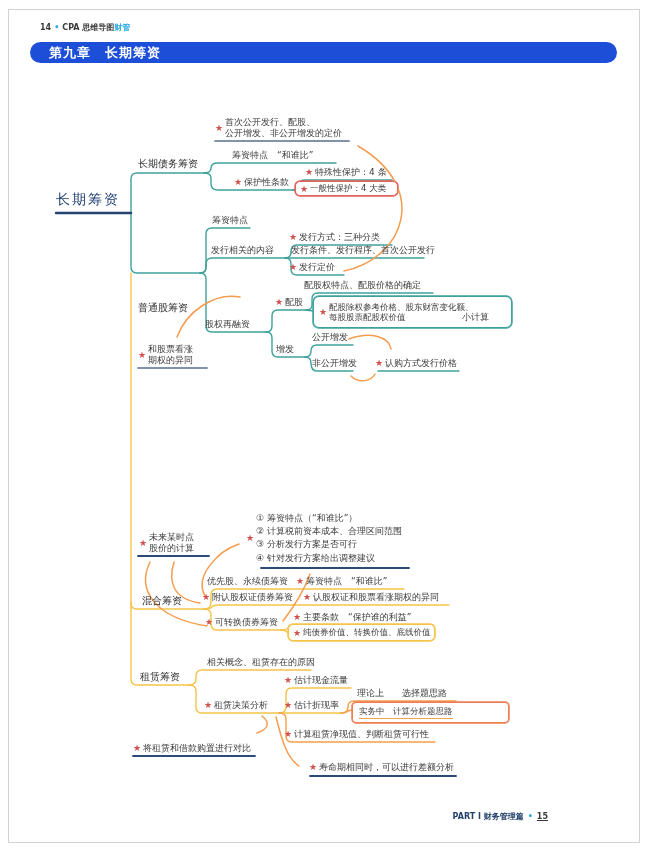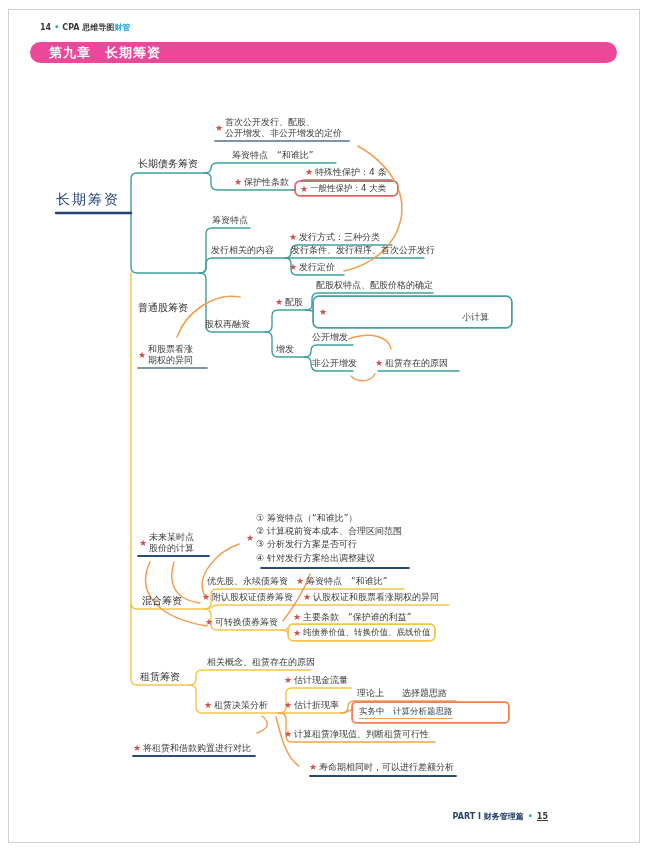--- a/index.html
+++ b/index.html
@@ -3,21 +3,21 @@
 <meta charset="utf-8">
 <style>
   html,body{margin:0;padding:0;background:#fff;}
   #page{position:relative;width:646px;height:849px;background:#ffffff;overflow:hidden;
         font-family:"DejaVu Sans",sans-serif;}
   #frame{position:absolute;left:8px;top:9px;right:6px;bottom:6px;border:1px solid #cfd3d6;}
   
   #hdr{position:absolute;left:40px;top:22px;font-size:8px;color:#3a3a3a;font-weight:bold;}
   #hdr .dot{color:#29aae3;margin:0 3px;}
   #hdr .acc{color:#29aae3;}
-  #banner{position:absolute;left:30px;top:42px;width:587px;height:21px;background:#ec4899;
+  #banner{position:absolute;left:30px;top:42px;width:587px;height:21px;background:#1d4ed8;
           border-radius:11px;color:#fff;font-weight:bold;font-size:13px;line-height:21px;
           padding-left:19px;box-sizing:border-box;letter-spacing:1px;}
   
   #ftr{position:absolute;top:811px;right:98px;font-size:8px;color:#24426e;font-weight:bold;}
   #ftr .dot{color:#29aae3;margin:0 4px;}
   #ftr .pg{color:#3a3a3a;text-decoration:underline;}
   
   svg.links{position:absolute;left:0;top:0;}
   svg .lt{stroke:#3fa19d;}
   svg .ly{stroke:#f6c349;}
@@ -203,27 +203,31 @@
         <div>
           <div class="ln">股权再融资</div>
         </div>
       </div>
       <div class="node " style="left: 275px; top: 297px;">
         <span class="star">★</span>
         <div>
           <div class="ln">配股</div>
         </div>
       </div>
-      <div class="node " style="left: 316px; top: 280px;">
+      <div class="node " style="left: 304px; top: 280px;">
         <div>
           <div class="ln">配股权特点、配股价格的确定</div>
         </div>
       </div>
       <div class="node box-teal sm" style="left: 313px; top: 296px; width: 199px; height: 32px;">
         <span class="star">★</span>
+        <div>
+          <div class="ln">配股除权参考价格、股东财富变化额、</div>
+          <div class="ln">每股股票配股权价值</div>
+        </div>
       </div>
       <div class="node " style="left: 462px; top: 312px;">
         <div>
           <div class="ln">小计算</div>
         </div>
       </div>
       <div class="node " style="left: 276px; top: 344px;">
         <div>
           <div class="ln">增发</div>
         </div>
@@ -234,21 +238,21 @@
         </div>
       </div>
       <div class="node " style="left: 312px; top: 358px;">
         <div>
           <div class="ln">非公开增发</div>
         </div>
       </div>
       <div class="node " style="left: 375px; top: 358px;">
         <span class="star">★</span>
         <div>
-          <div class="ln">租赁存在的原因</div>
+          <div class="ln">认购方式发行价格</div>
         </div>
       </div>
       <div class="node " style="left: 138px; top: 344px;">
         <span class="star">★</span>
         <div>
           <div class="ln">和股票看涨</div>
           <div class="ln">期权的异同</div>
         </div>
       </div>
       <div class="node " style="left: 139px; top: 532px;">

